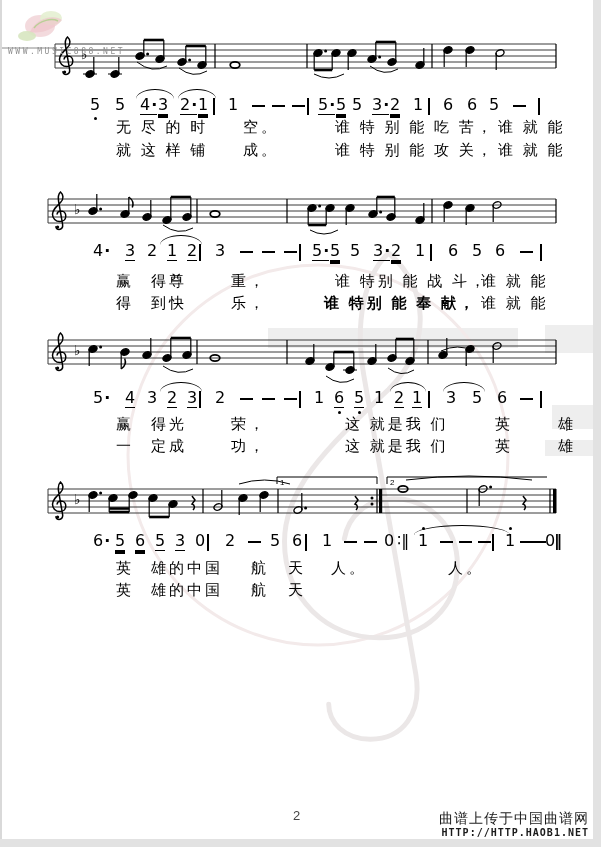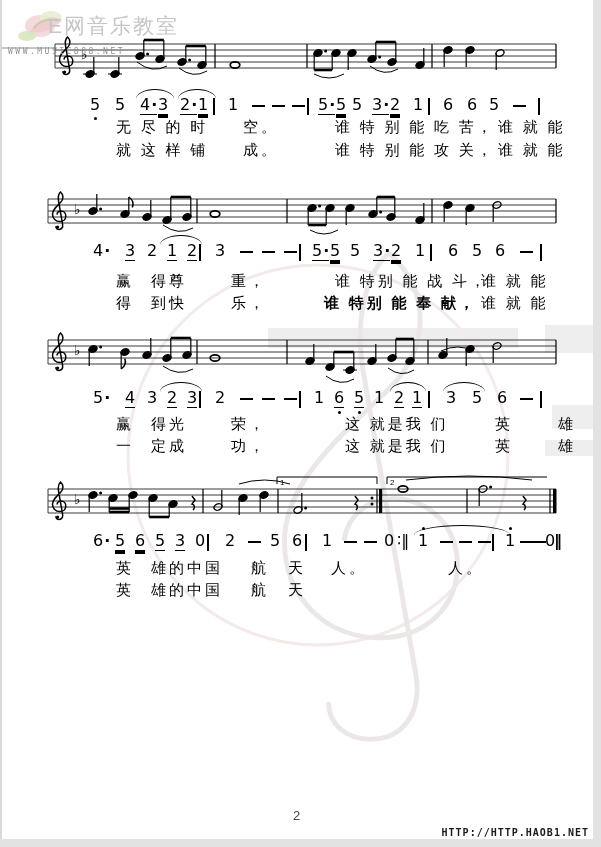--- a/index.html
+++ b/index.html
@@ -266,21 +266,20 @@
       <text x="390" y="485" font-size="8" font-family="&quot;Liberation Sans&quot;,sans-serif">2</text>
     </svg>
 
   <svg class="logo" width="60" height="44">
     <ellipse cx="30" cy="20" rx="15" ry="11" fill="#f2d6d9" opacity="0.9"></ellipse>
     <ellipse cx="41" cy="12" rx="11" ry="7" fill="#e4efd2" opacity="0.9"></ellipse>
     <ellipse cx="17" cy="30" rx="9" ry="5" fill="#d7e6c0" opacity="0.9"></ellipse>
     <path d="M20 26 C 26 12, 44 8, 52 14 C 44 24, 30 28, 20 26 Z" fill="#eec4ca" opacity="0.7"></path>
     <path d="M24 22 C 30 14, 42 12, 48 15" stroke="#b9cf96" stroke-width="1.5" fill="none"></path>
   </svg>
-  <span class="logo-text">E网音乐教室</span>
   <span class="net-watermark">WWW.MUSIC888.NET</span>
 
   <div id="text-layer">
       <span class="jt" style="left: 90px; top: 97px;">5<span class="dotb"></span></span>
       <span class="jt" style="left: 115px; top: 97px;">5</span>
       <span class="jt ul" style="left: 140px; top: 97px;">4<span class="dotafter">·</span></span>
       <span class="jt ul2" style="left: 158px; top: 97px;">3</span>
       <span class="jt ul" style="left: 180px; top: 97px;">2<span class="dotafter">·</span></span>
       <span class="jt ul2" style="left: 198px; top: 97px;">1</span>
       <span class="jbar" style="left: 213px; top: 98px;"></span>
@@ -417,18 +416,19 @@
       <span class="lyr" style="left: 260px; top: 561px;">天</span>
       <span class="lyr" style="left: 303px; top: 561px;">人。</span>
       <span class="lyr" style="left: 420px; top: 561px;">人。</span>
       <span class="lyr" style="left: 88px; top: 583px;">英</span>
       <span class="lyr" style="left: 123px; top: 583px;">雄的中国</span>
       <span class="lyr" style="left: 223px; top: 583px;">航</span>
       <span class="lyr" style="left: 260px; top: 583px;">天</span>
     </div>
 
   <span class="pagenum">2</span>
+  <span class="foot1">曲谱上传于中国曲谱网</span>
   <span class="foot2">HTTP://HTTP.HAOB1.NET</span>
 
   <div class="edge-left"></div>
   <div class="edge-right"></div>
   <div class="edge-bottom"></div>
 </div>
 
 </body></html>

